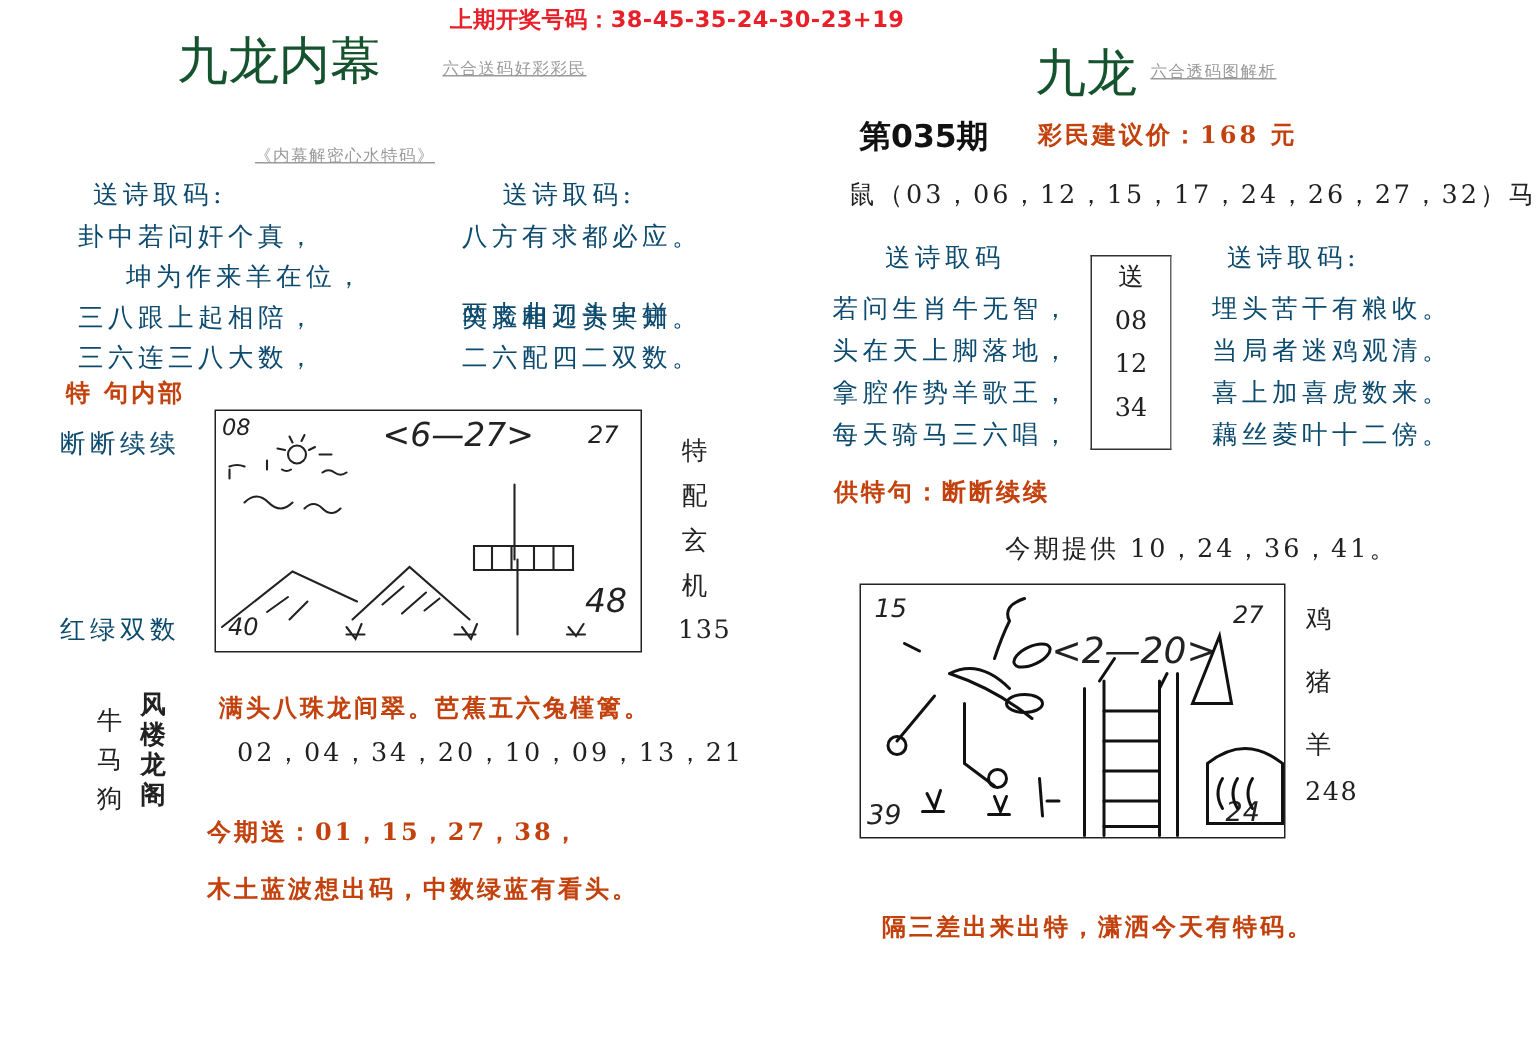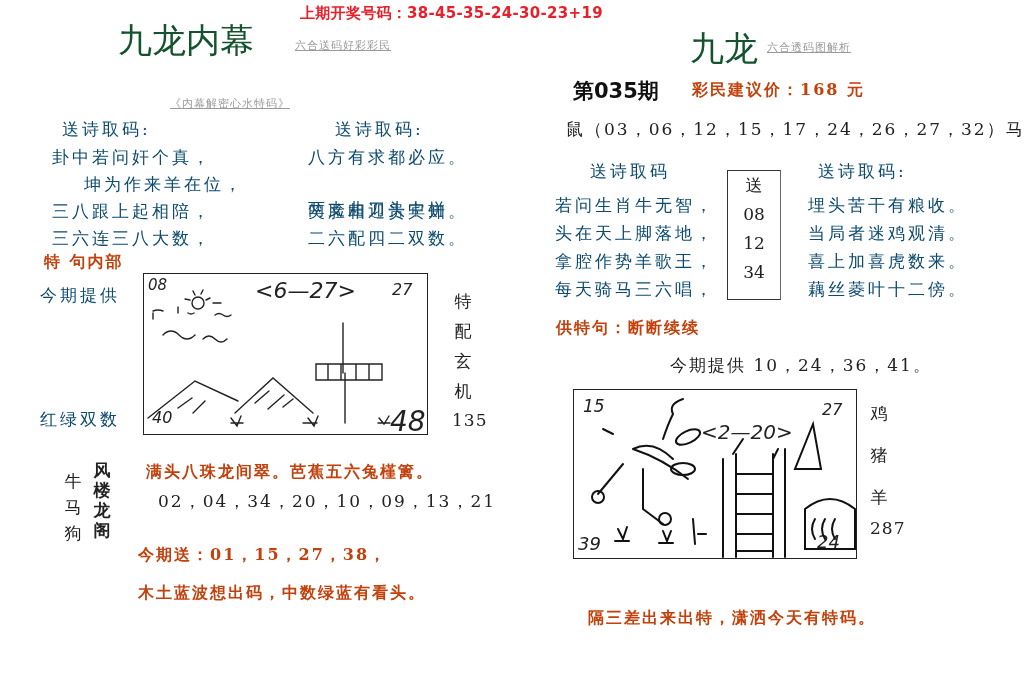--- a/index.html
+++ b/index.html
@@ -38,29 +38,29 @@
 <div class="abs txt" style="left:52px;top:200px;">三八跟上起相陪，</div>
 <div class="abs txt" style="left:52px;top:227px;">三六连三八大数，</div>
 
 <div class="abs txt" style="left:335px;top:118px;">送诗取码:</div>
 <div class="abs txt" style="left:308px;top:146px;">八方有求都必应。</div>
 <div class="abs txt" style="left:308px;top:173px;margin-top:25px;">两支曲刀头中拼</div>
 <div class="abs txt" style="left:308px;top:200px;">笑脸相迎贵宾知。</div>
 <div class="abs txt" style="left:308px;top:227px;">二六配四二双数。</div>
 
 <div class="abs txt-sm" style="left:44px;top:252px;">特   句内部</div>
-<div class="abs txt" style="left:40px;top:284px;">今期提供</div>
+<div class="abs txt" style="left:40px;top:284px;">断断续续</div>
 <div class="abs txt" style="left:40px;top:408px;">红绿双数</div>
 
 <div class="box" style="left:143px;top:273px;width:283px;height:160px;"></div>
 <div class="abs hand" style="left:148px;top:276px;font-size:15px;">08</div>
 <div class="abs hand" style="left:255px;top:278px;font-size:22px;">&lt;6—27&gt;</div>
 <div class="abs hand" style="left:392px;top:280px;font-size:16px;">27</div>
 <div class="abs hand" style="left:152px;top:408px;font-size:16px;">40</div>
-<div class="abs hand" style="left:390px;top:405px;font-size:28px;text-align:right;">48</div>
+<div class="abs hand" style="left:390px;top:389px;font-size:22px;text-align:right;">48</div>
 <svg style="left:143px;top:273px;" width="283" height="160">
   <g fill="none" stroke="#222" stroke-width="1.4" stroke-linecap="round">
     <circle cx="55" cy="30" r="6"></circle>
     <path d="M50 18 l2 4 M60 17 l-2 4 M67 25 l-4 2 M42 26 l5 1"></path>
     <path d="M10 38 q5 -2 10 0 M10 40 v6 M35 34 v6 M45 40 q3 2 6 0 M70 30 h8 M72 42 q4 -3 8 0 q4 3 8 0"></path>
     <path d="M20 62 q8 -8 16 0 q8 8 16 0 M60 66 q6 -6 12 0 q6 6 12 0"></path>
     <path d="M5 145 L52 108 L95 128 M92 140 L130 105 L170 140"></path>
     <path d="M35 135 l14 -10 M50 140 l12 -12 M112 130 l14 -12 M125 136 l16 -14 M140 134 l10 -8"></path>
     <path d="M200 50 l0 50 M202 100 l0 50 M173 91 h66 v16 h-66 z M185 91 v16 M198 91 v16 M213 91 v16 M226 91 v16"></path>
     <path d="M88 145 l6 8 l4 -10 M88 150 h12 M165 145 l6 8 l4 -10 M160 150 h14 M236 145 l5 6 l5 -8 M235 150 h12"></path>
@@ -116,21 +116,21 @@
 <div class="abs txt" style="left:808px;top:194px;">埋头苦干有粮收。</div>
 <div class="abs txt" style="left:808px;top:222px;">当局者迷鸡观清。</div>
 <div class="abs txt" style="left:808px;top:250px;">喜上加喜虎数来。</div>
 <div class="abs txt" style="left:808px;top:278px;">藕丝菱叶十二傍。</div>
 
 <div class="abs txt-sm" style="left:556px;top:318px;">供特句：断断续续</div>
 <div class="abs num" style="left:670px;top:354px;letter-spacing:2px;">今期提供 10，24，36，41。</div>
 
 <div class="box" style="left:573px;top:389px;width:282px;height:168px;"></div>
 <div class="abs hand" style="left:583px;top:396px;font-size:17px;">15</div>
-<div class="abs hand" style="left:701px;top:420px;font-size:20px;">&lt;2—20&gt;</div>
+<div class="abs hand" style="left:701px;top:420px;font-size:24px;">&lt;2—20&gt;</div>
 <div class="abs hand" style="left:822px;top:400px;font-size:16px;">27</div>
 <div class="abs hand" style="left:578px;top:533px;font-size:18px;">39</div>
 <div class="abs hand" style="left:817px;top:531px;font-size:18px;">24</div>
 <svg style="left:573px;top:389px;" width="282" height="168">
   <g fill="none" stroke="#111" stroke-width="2" stroke-linecap="round">
     <path d="M60 60 q20 -10 40 10 M90 50 q5 -15 10 -25 q-5 -10 10 -15 M60 60 q30 10 55 30"></path>
     <ellipse cx="115" cy="48" rx="13" ry="6" transform="rotate(-25 115 48)"></ellipse>
     <ellipse cx="110" cy="80" rx="12" ry="6"></ellipse>
     <path d="M50 75 L25 105"></path>
       <circle cx="25" cy="108" r="6"></circle>
@@ -147,15 +147,15 @@
     <path d="M242 130 q-6 10 0 20 M252 130 q-6 10 0 20 M262 130 q-6 10 0 20"></path>
     <path d="M45 140 l5 10 l4 -12 M42 152 h14 M90 142 l4 10 l4 -10 M86 154 h14"></path>
   </g>
 </svg>
 
 <div class="abs vert" style="left:868px;top:392px;line-height:42px;">
   <div>鸡</div>
   <div>猪</div>
   <div>羊</div>
 </div>
-<div class="abs num" style="left:870px;top:518px;">287</div>
+<div class="abs num" style="left:870px;top:518px;">248</div>
 
 <div class="abs txt-sm" style="left:588px;top:608px;">隔三差出来出特，潇洒今天有特码。</div>
 
 </body></html>

